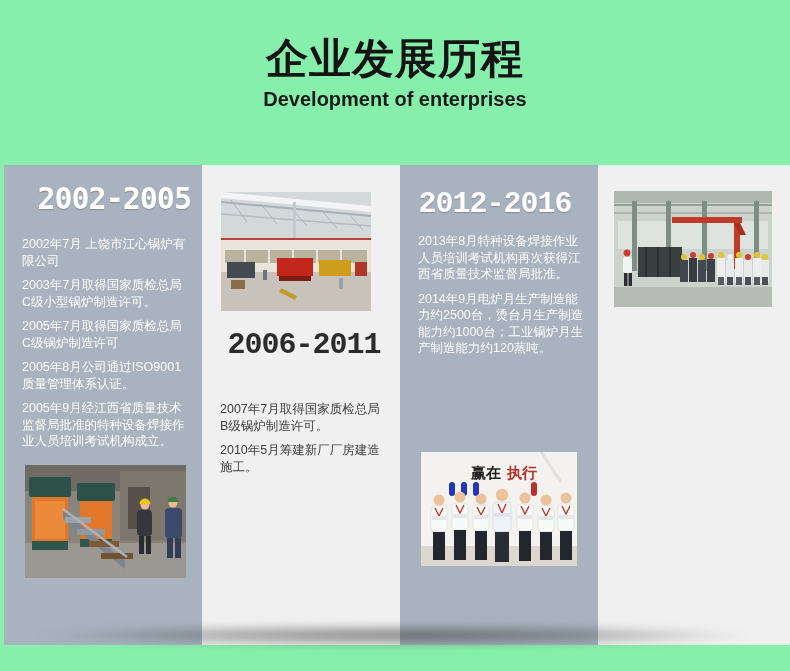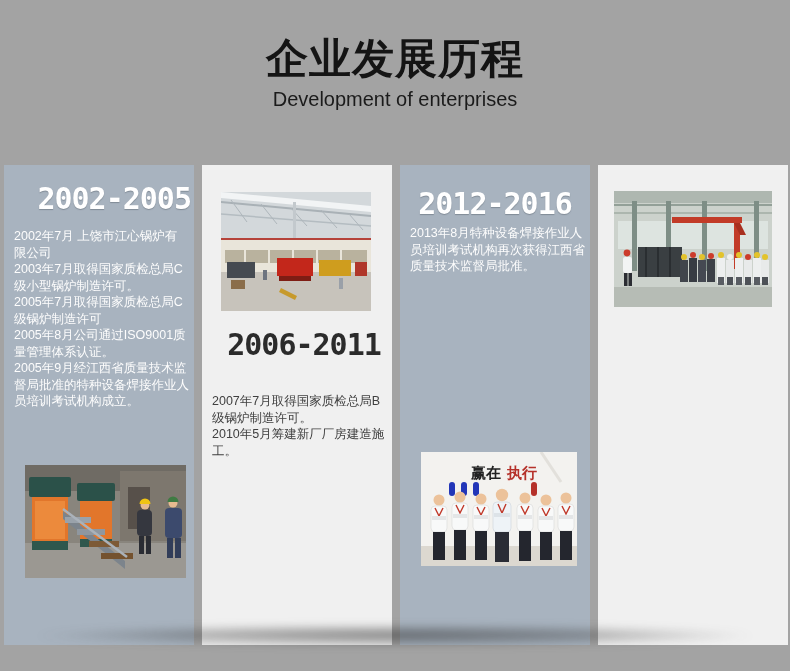--- a/index.html
+++ b/index.html
@@ -1,46 +1,46 @@
 <!DOCTYPE html>
 <html><head>
 <meta charset="utf-8">
 <style>
   html,body{margin:0;padding:0;background:#ffffff;}
   .page{
-    position:relative;width:790px;height:671px;margin:0 auto;background:#a3a3a3;
+    position:relative;width:790px;height:671px;margin:0 auto;background:#86efac;
     font-family:"Liberation Sans",sans-serif;overflow:hidden;
   }
   
   .title-block{position:absolute;top:36px;left:0;width:790px;text-align:center;}
   .title-cn{font-size:42px;line-height:46px;font-weight:bold;color:#141414;margin:0;letter-spacing:1px;}
-  .title-en{font-size:20px;line-height:22px;font-weight:normal;color:#1b1b1b;margin:6px 0 0 0;text-align:center;}
+  .title-en{font-size:20px;line-height:22px;font-weight:bold;color:#1b1b1b;margin:6px 0 0 0;text-align:center;}
   
-  .col{position:absolute;top:165px;height:480px;width:190px;}
+  .col{position:absolute;top:165px;height:480px;width:190px;padding-left:8px;}
   .col.blue{background:#a8b3bf;color:#fdfdfd;}
   .col.light{background:#f0f0f0;color:#404040;}
   .col-1{left:4px;}
   .col-2{left:202px;}
   .col-3{left:400px;}
   .col-4{left:598px;}
   .period{
     position:absolute;left:0;width:190px;margin:0;
     font-family:"DejaVu Sans Mono",monospace;font-weight:bold;
     font-size:30px;line-height:32px;letter-spacing:-1px;
   }
   .period.white{color:#ffffff;text-shadow:0 1px 1px rgba(90,100,110,.5);}
   .period.dark{color:#2b2b2b;margin-left:7px;}
   .period.right{text-align:right;width:187px;}
-  .period.center{text-align:center;}
+  .period.center{text-align:center;font-family:Liberation Mono, monospace;}
   .p-top-1{top:18px;}
   .p-top-2{top:164px;}
   .p-top-3{top:23px;}
   .p-top-4{top:161px;}
   .events{position:absolute;left:10px;right:5px;font-size:12.5px;line-height:16.5px;}
-  .events p{margin:0;}
+  .events p{margin:8px;}
   .e-top-1{top:63px;}
   .e-top-2{top:228px;}
   .e-top-3{top:60px;}
   .e-top-4{top:206px;}
   .photo{position:absolute;display:block;}
   .ph-1{left:21px;top:300px;width:161px;height:113px;}
   .ph-2{left:19px;top:27px;width:150px;height:119px;}
   .ph-3{left:21px;top:287px;width:156px;height:114px;}
   .ph-4{left:16px;top:26px;width:158px;height:116px;}
   
@@ -148,20 +148,21 @@
     <div class="events e-top-2">
       <p>2007年7月取得国家质检总局B级锅炉制造许可。</p>
       <p>2010年5月筹建新厂厂房建造施工。</p>
     </div>
   </section>
 
   <section class="col blue col-3">
     <h3 class="period white center p-top-3">2012-2016</h3>
     <div class="events e-top-3">
       <p>2013年8月特种设备焊接作业人员培训考试机构再次获得江西省质量技术监督局批准。</p>
+      <p>2014年9月电炉月生产制造能力约2500台，烫台月生产制造能力约1000台；工业锅炉月生产制造能力约120蒸吨。</p>
     </div>
     <svg class="photo ph-3" viewBox="0 0 156 114">
       <rect x="0" y="0" width="156" height="114" fill="#f3f2ef"></rect>
       <rect x="0" y="94" width="156" height="20" fill="#dcd8d0"></rect>
       <line x1="120" y1="0" x2="140" y2="30" stroke="#e2e0db" stroke-width="3"></line>
 
       <text x="50" y="26" font-size="15" font-weight="bold" fill="#222222">赢在</text>
       <text x="86" y="26" font-size="15" font-weight="bold" fill="#b5312a">执行</text>
 
       <rect x="28" y="30" width="6" height="14" rx="3" fill="#2236b8"></rect>

